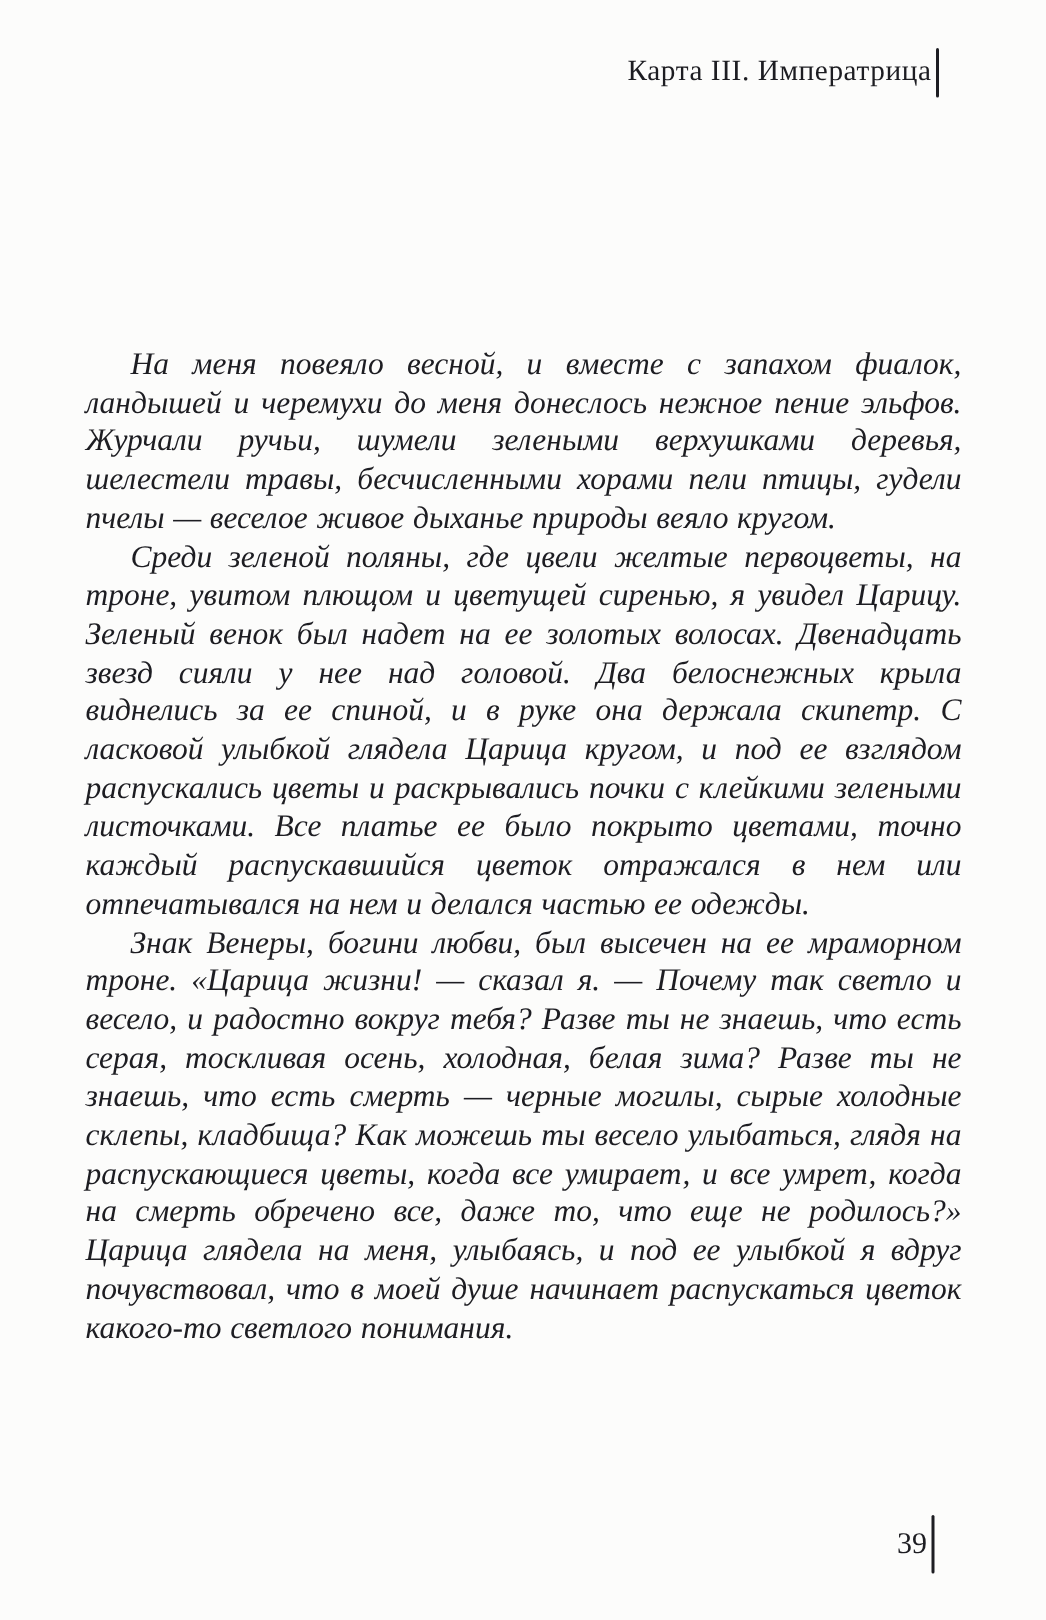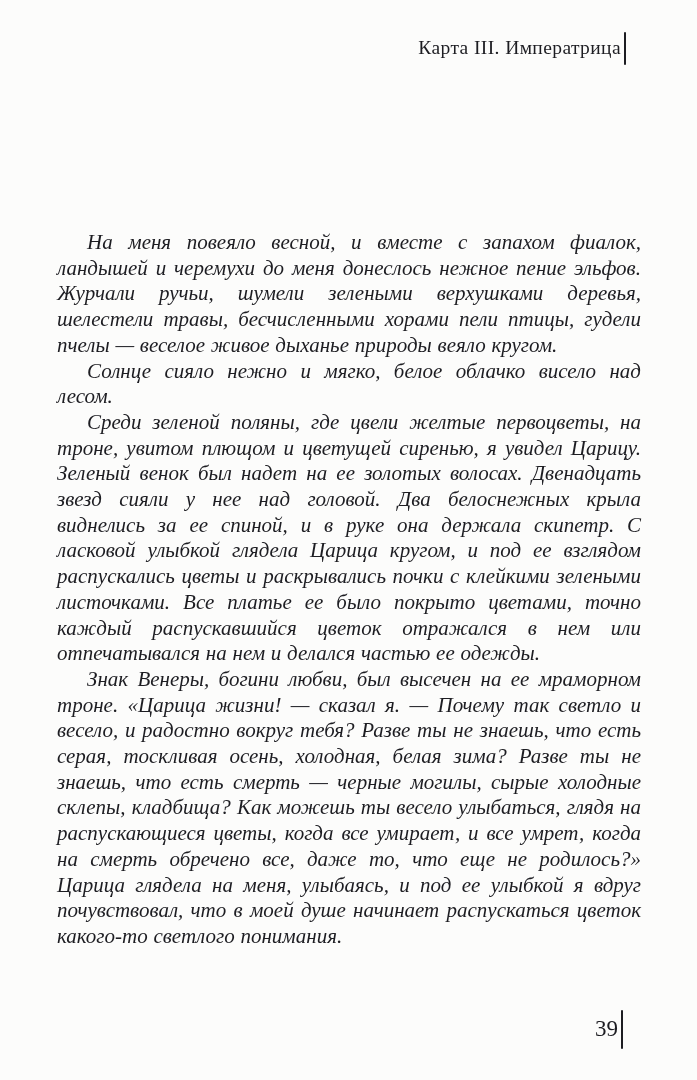--- a/index.html
+++ b/index.html
@@ -60,38 +60,37 @@
   .page-footer{
     position:absolute;
     right:74px;
     bottom:31px;
     display:flex;
     align-items:center;
     gap:3px;
     height:40px;
   }
   .page-footer .page-num{
-    font-size:23px;
+    font-size:20px;
     align-self:center;
     text-align:center;
   }
 </style>
 </head>
 <body>
 
 <div class="sheet">
 
   <div class="running-header">
     <span class="head-text">Карта III. Императрица</span>
     <span class="vrule header-rule"></span>
   </div>
 
   <div class="text-block">
     <p>На меня повеяло весной, и вместе с запахом фиалок, ландышей и черемухи до меня донеслось нежное пение эльфов. Журчали ручьи, шумели зелеными верхушками деревья, шелестели травы, бесчисленными хорами пели птицы, гудели пчелы — веселое живое дыханье природы веяло кругом.</p>
-    <p>Солнце сияло нежно и мягко, белое облачко висело над лесом.</p>
     <p>Среди зеленой поляны, где цвели желтые первоцветы, на троне, увитом плющом и цветущей сиренью, я увидел Царицу. Зеленый венок был надет на ее золотых волосах. Двенадцать звезд сияли у нее над головой. Два белоснежных крыла виднелись за ее спиной, и в руке она держала скипетр. С ласковой улыбкой глядела Царица кругом, и под ее взглядом распускались цветы и раскрывались почки с клейкими зелеными листочками. Все платье ее было покрыто цветами, точно каждый распускавшийся цветок отражался в нем или отпечатывался на нем и делался частью ее одежды.</p>
     <p>Знак Венеры, богини любви, был высечен на ее мраморном троне. «Царица жизни! — сказал я. — Почему так светло и весело, и радостно вокруг тебя? Разве ты не знаешь, что есть серая, тоскливая осень, холодная, белая зима? Разве ты не знаешь, что есть смерть — черные могилы, сырые холодные склепы, кладбища? Как можешь ты весело улыбаться, глядя на распускающиеся цветы, когда все умирает, и все умрет, когда на смерть обречено все, даже то, что еще не родилось?» Царица глядела на меня, улыбаясь, и под ее улыбкой я вдруг почувствовал, что в моей душе начинает распускаться цветок какого-то светлого понимания.</p>
   </div>
 
   <div class="page-footer">
     <span class="page-num">39</span>
     <span class="vrule footer-rule"></span>
   </div>
 
 </div>

